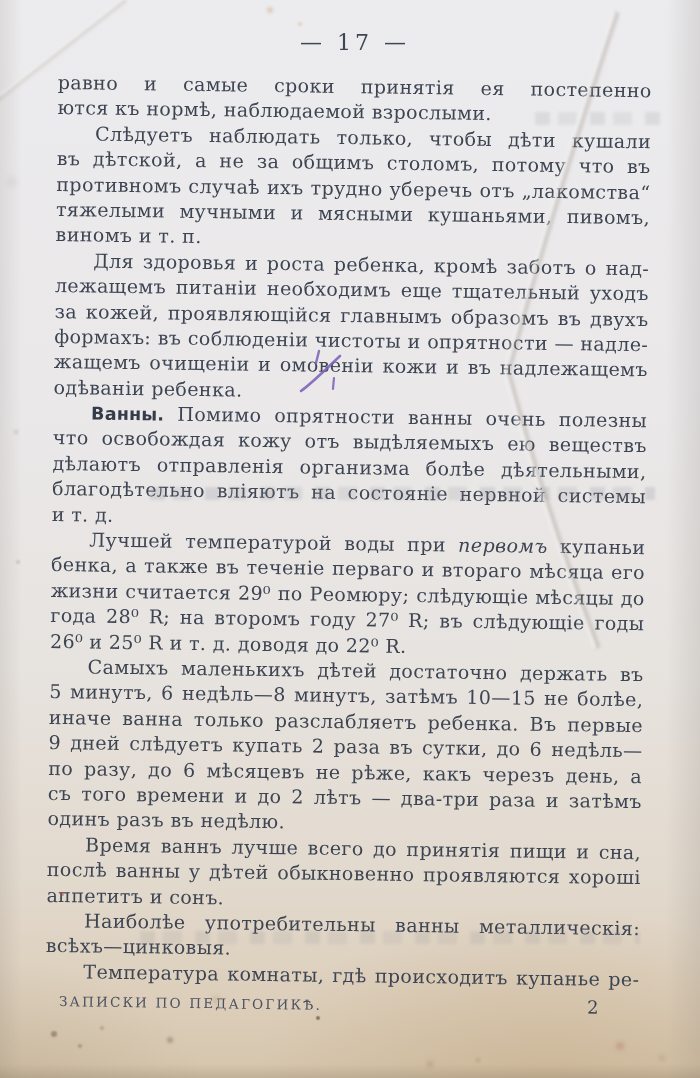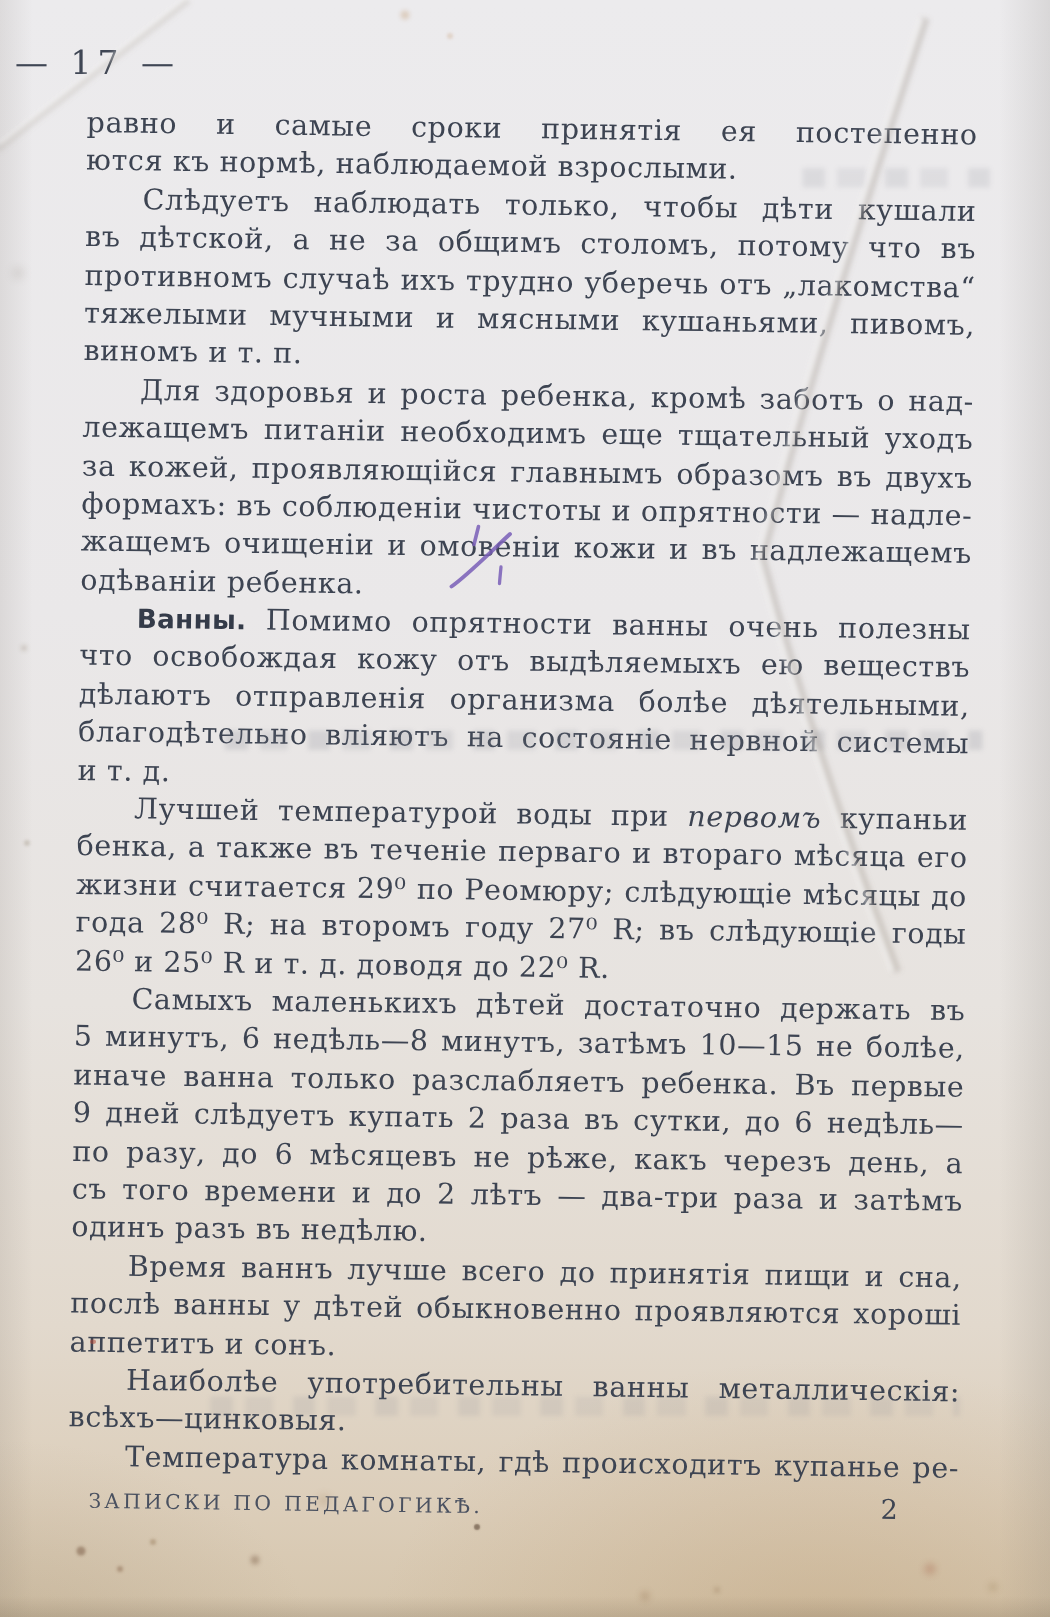--- a/index.html
+++ b/index.html
@@ -12,21 +12,21 @@
       linear-gradient(270deg, rgba(100,95,88,.14) 0, rgba(100,95,88,0) 34px),
       linear-gradient(180deg, #ecebed 0%, #eae8e9 38%, #e7e3df 62%, #e2d9cd 82%, #dcceba 93%, #d5c5ac 100%);
     font-family:"DejaVu Serif","Liberation Serif",serif;
   }
   .sheet::after{ 
     content:""; position:absolute; left:0; right:0; bottom:0; height:14px;
     background:linear-gradient(180deg, rgba(120,105,85,0), rgba(120,105,85,.22));
     pointer-events:none;
   }
   .page-header{
-    position:absolute; top:30px; left:0; width:700px; text-align:left;
+    position:absolute; top:30px; left:0; width:700px; text-align:center;
     font-size:22px; letter-spacing:4px; color:#3f4654; text-indent:10px;
   }
   .content{
     position:absolute; left:58px; top:70px; width:594px;
     transform:rotate(0.8deg); transform-origin:0 0;
     color:#3d4452; font-size:19px; line-height:25.4px; letter-spacing:.4px;
   }
   .para{margin:0;}
   .line{
     text-align:justify; text-align-last:justify; height:25.4px; overflow:hidden;

